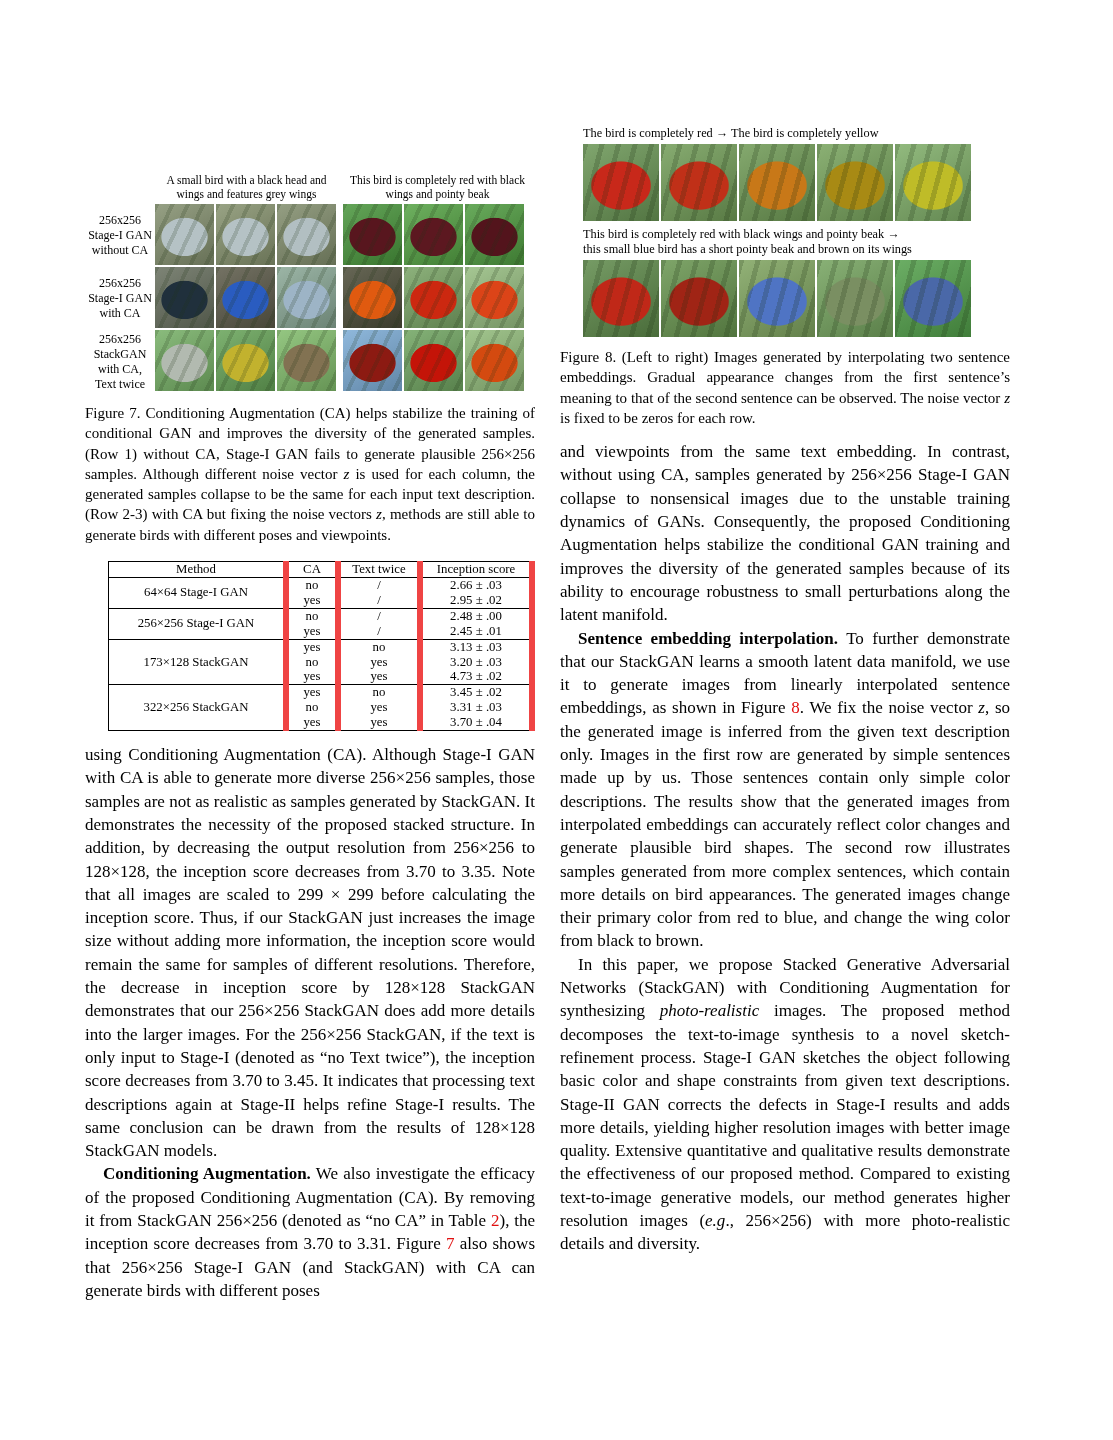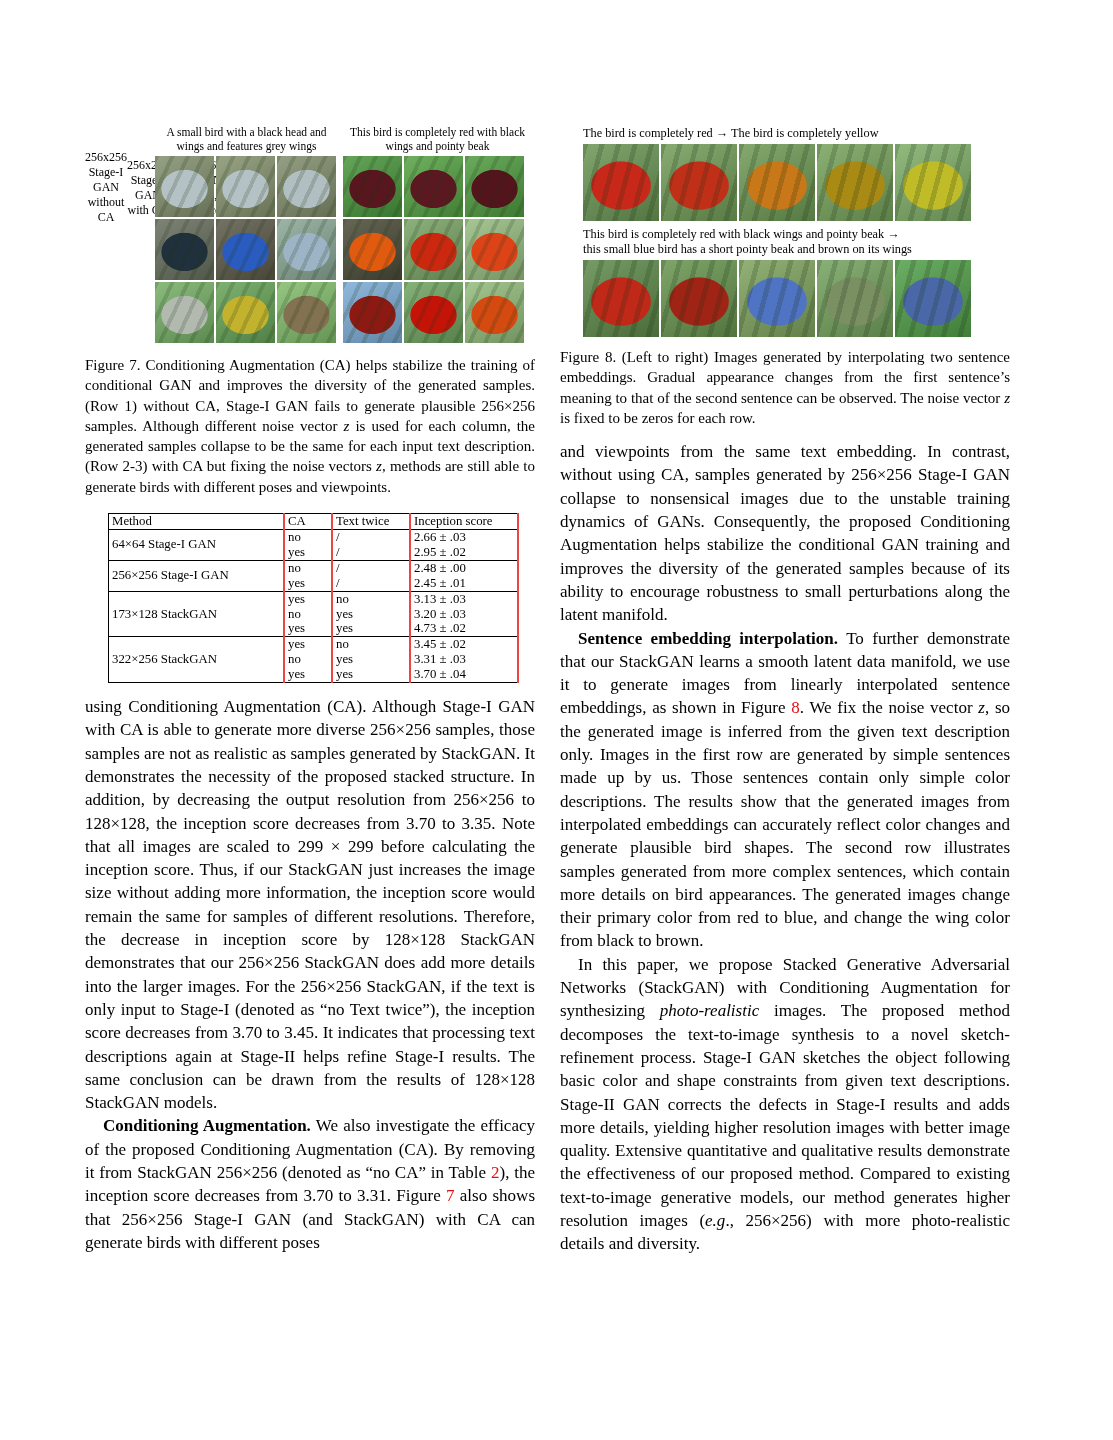--- a/index.html
+++ b/index.html
@@ -4,38 +4,38 @@
 <style>
   html,body{margin:0;padding:0;background:#fff;}
   .page{position:relative;width:1113px;height:1440px;background:#ffffff;
         font-family:"Liberation Serif","DejaVu Serif",serif;color:#000;overflow:hidden;}
   .col{position:absolute;top:120px;width:450px;}
   .col-left{left:85px;}
   .col-right{left:560px;}
 
   
   .fig7-headers{display:flex;margin-left:70px;margin-top:6px;}
-  .fig7-headers .fh{width:183px;text-align:center;font-size:11.5px;line-height:13.5px;}
+  .fig7-headers .fh{width:183px;text-align:center;font-size:11.5px;line-height:13.5px;margin-top:48px;}
   .fig7-headers .fh+.fh{margin-left:8px;}
   .fig7-body{display:flex;margin-top:3px;}
-  .fig7-labels{width:70px;display:flex;}
+  .fig7-labels{width:70px;display:flex;flex-direction:column;}
   .fig7-labels .lbl{height:63px;display:flex;align-items:center;justify-content:center;
         text-align:center;font-size:12px;line-height:15px;white-space:pre-line;}
   .fig7-grid .frow{display:flex;margin-bottom:2px;}
   .bird{width:59px;height:61px;margin-right:2px;position:relative;}
   .bird:after{content:"";position:absolute;inset:0;
         background:repeating-linear-gradient(115deg,rgba(30,50,20,.18) 0 4px,rgba(0,0,0,0) 4px 14px);}
   .ggap{width:5px;}
   .figcap{font-size:15px;line-height:20.3px;text-align:justify;margin-top:10px;}
 
   
   .t2wrap{margin-left:23px;margin-top:16px;}
   table.t2{border-collapse:collapse;border:1px solid #000;font-size:12.8px;line-height:14.9px;}
-  table.t2 th,table.t2 td{border-left:1px solid #000;border-right:2px solid #ef4444;
-        padding:0 3px;text-align:left;font-weight:normal;}
+  table.t2 th,table.t2 td{border-left:1px solid #000;border-right:6px solid #ef4444;
+        padding:0 3px;text-align:center;font-weight:normal;}
   table.t2 thead th{border-bottom:1px solid #000;}
   table.t2 tr.gs td{border-top:1px solid #000;}
   .c-method{width:168px;} .c-ca{width:40px;} .c-tt{width:70px;} .c-is{width:100px;}
   .tabcap{font-size:15px;line-height:20.3px;text-align:justify;margin-top:9px;}
 
   
   .body-text{font-size:17px;line-height:23.3px;text-align:justify;margin-top:12px;}
   .para{margin:0;}
   .para.indent{text-indent:18px;}
   .seg-b{font-weight:bold;}

